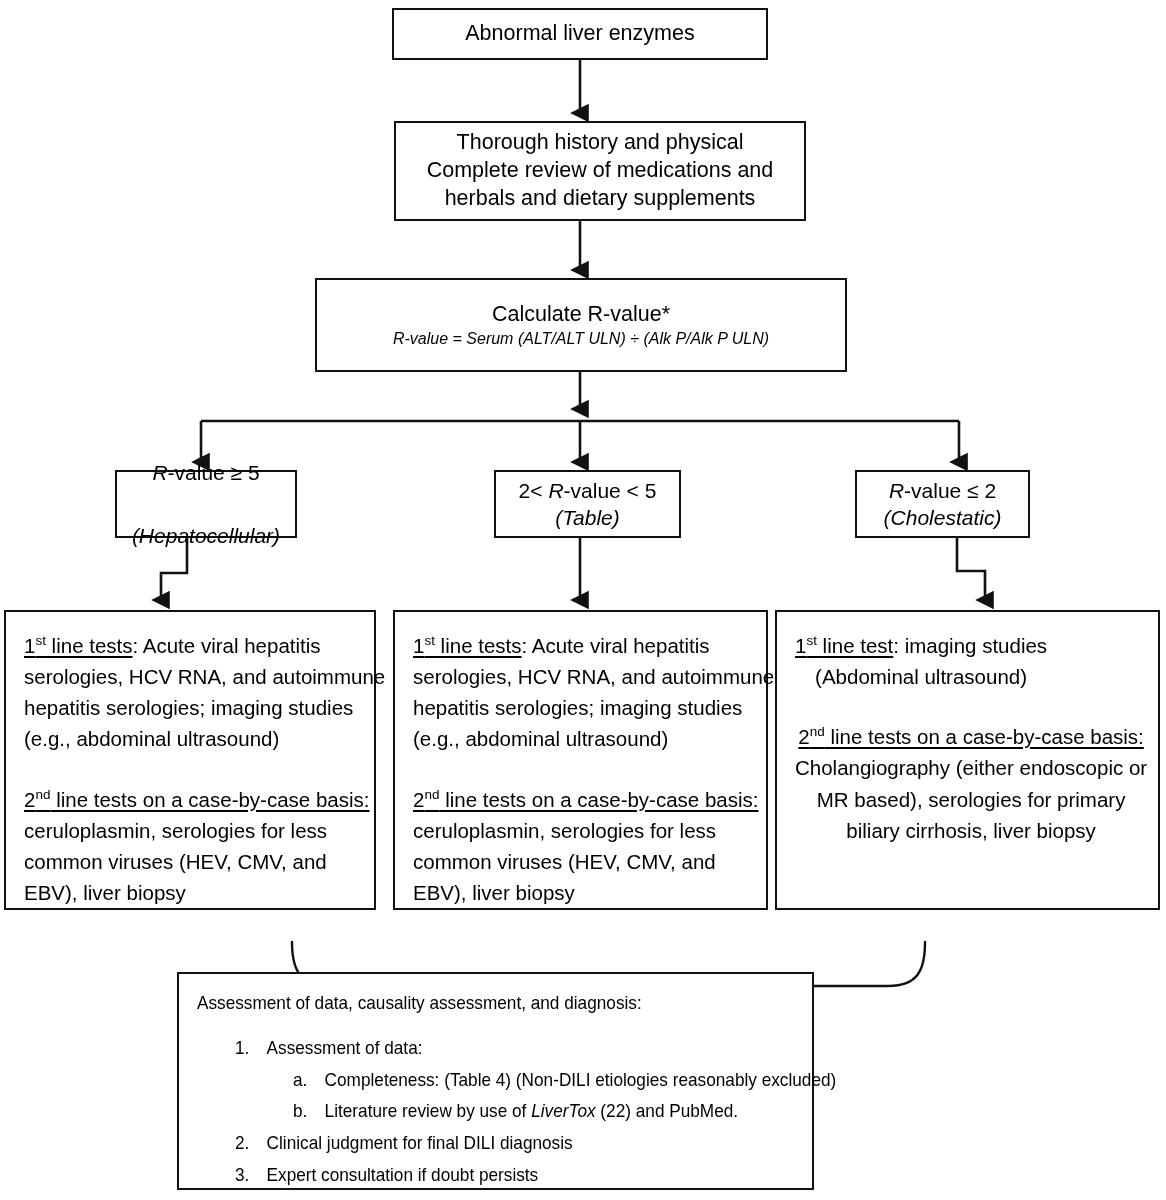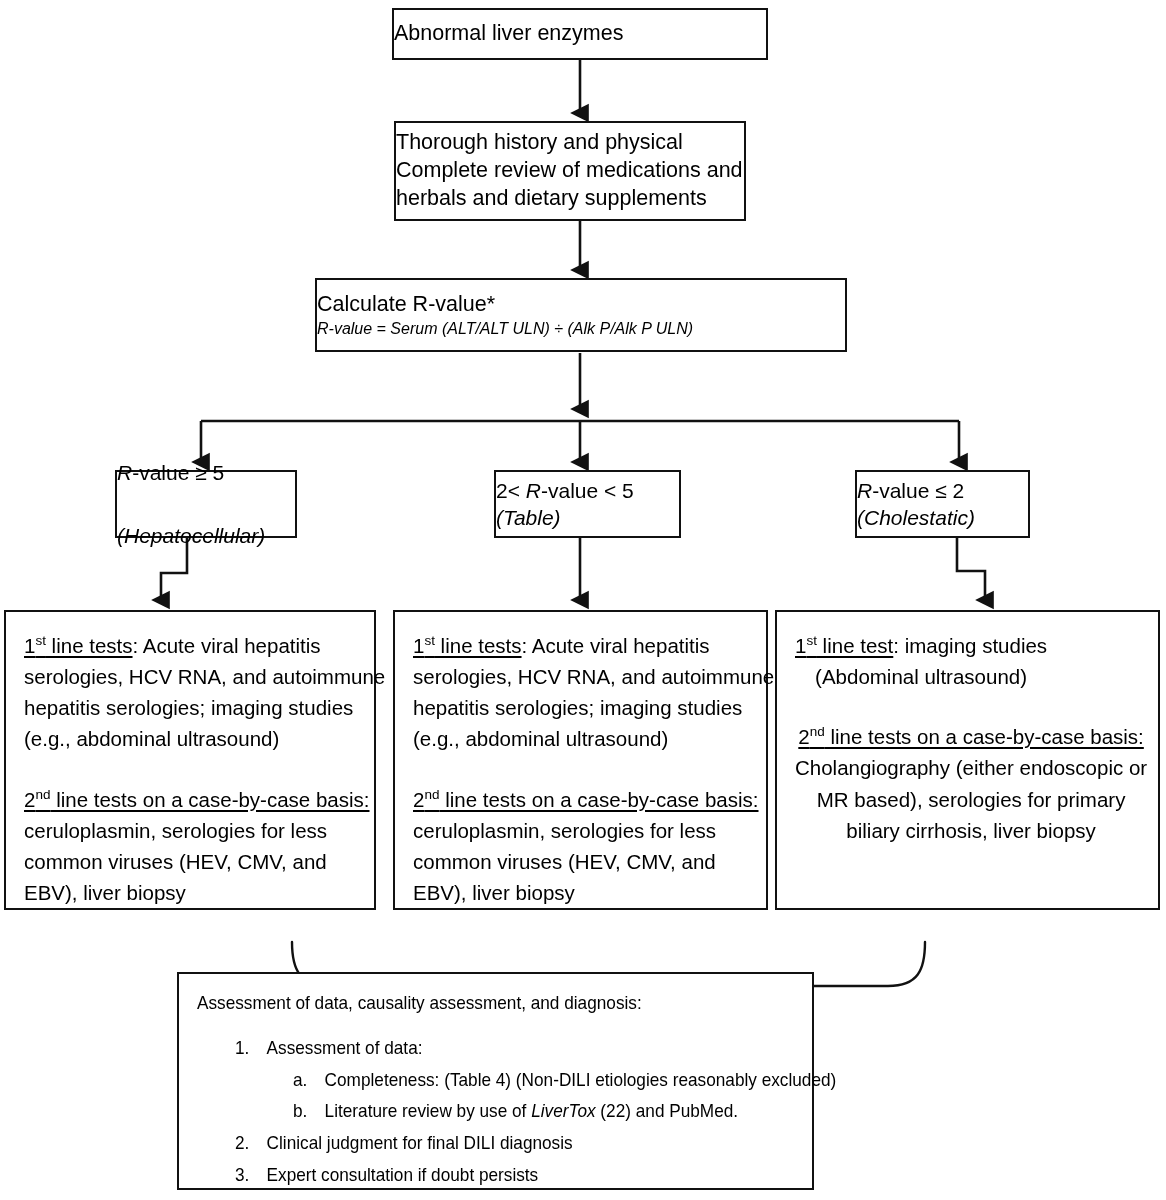--- a/index.html
+++ b/index.html
@@ -18,35 +18,35 @@
   }
   .box {
     position: absolute;
     box-sizing: border-box;
     border: 2.5px solid #111111;
     background: #ffffff;
     display: flex;
     flex-direction: column;
     justify-content: center;
   }
-  .box.center { align-items: flex-start; text-align: center; }
+  .box.center { align-items: center; text-align: center; }
   .box.left   { align-items: flex-start; text-align: left; }
 
   .line {
     font-size: 21px;
     line-height: 1.30;
     white-space: nowrap;
   }
   .ital { font-style: italic; }
   .ritalic { font-style: italic; }
 
   
   #box-abnormal      { left: 392px; top: 8px;   width: 376px; height: 52px; }
-  #box-history       { left: 394px; top: 121px; width: 352px; height: 100px; }
-  #box-rvalue        { left: 315px; top: 278px; width: 532px; height: 74px; }
+  #box-history       { left: 394px; top: 121px; width: 412px; height: 100px; }
+  #box-rvalue        { left: 315px; top: 278px; width: 532px; height: 94px; }
 
   #box-abnormal .line { font-size: 21.5px; }
   #box-history .line  { font-size: 21.5px; }
   #box-rvalue .line-1 { font-size: 21.5px; }
   #box-rvalue .line-2 { font-size: 16px; font-style: italic; }
 
   
   .branch-box { height: 68px; }
   #box-hepatocellular { left: 115px; top: 470px; width: 182px; gap: 36px; }
   #box-mixed          { left: 494px; top: 470px; width: 187px; }

